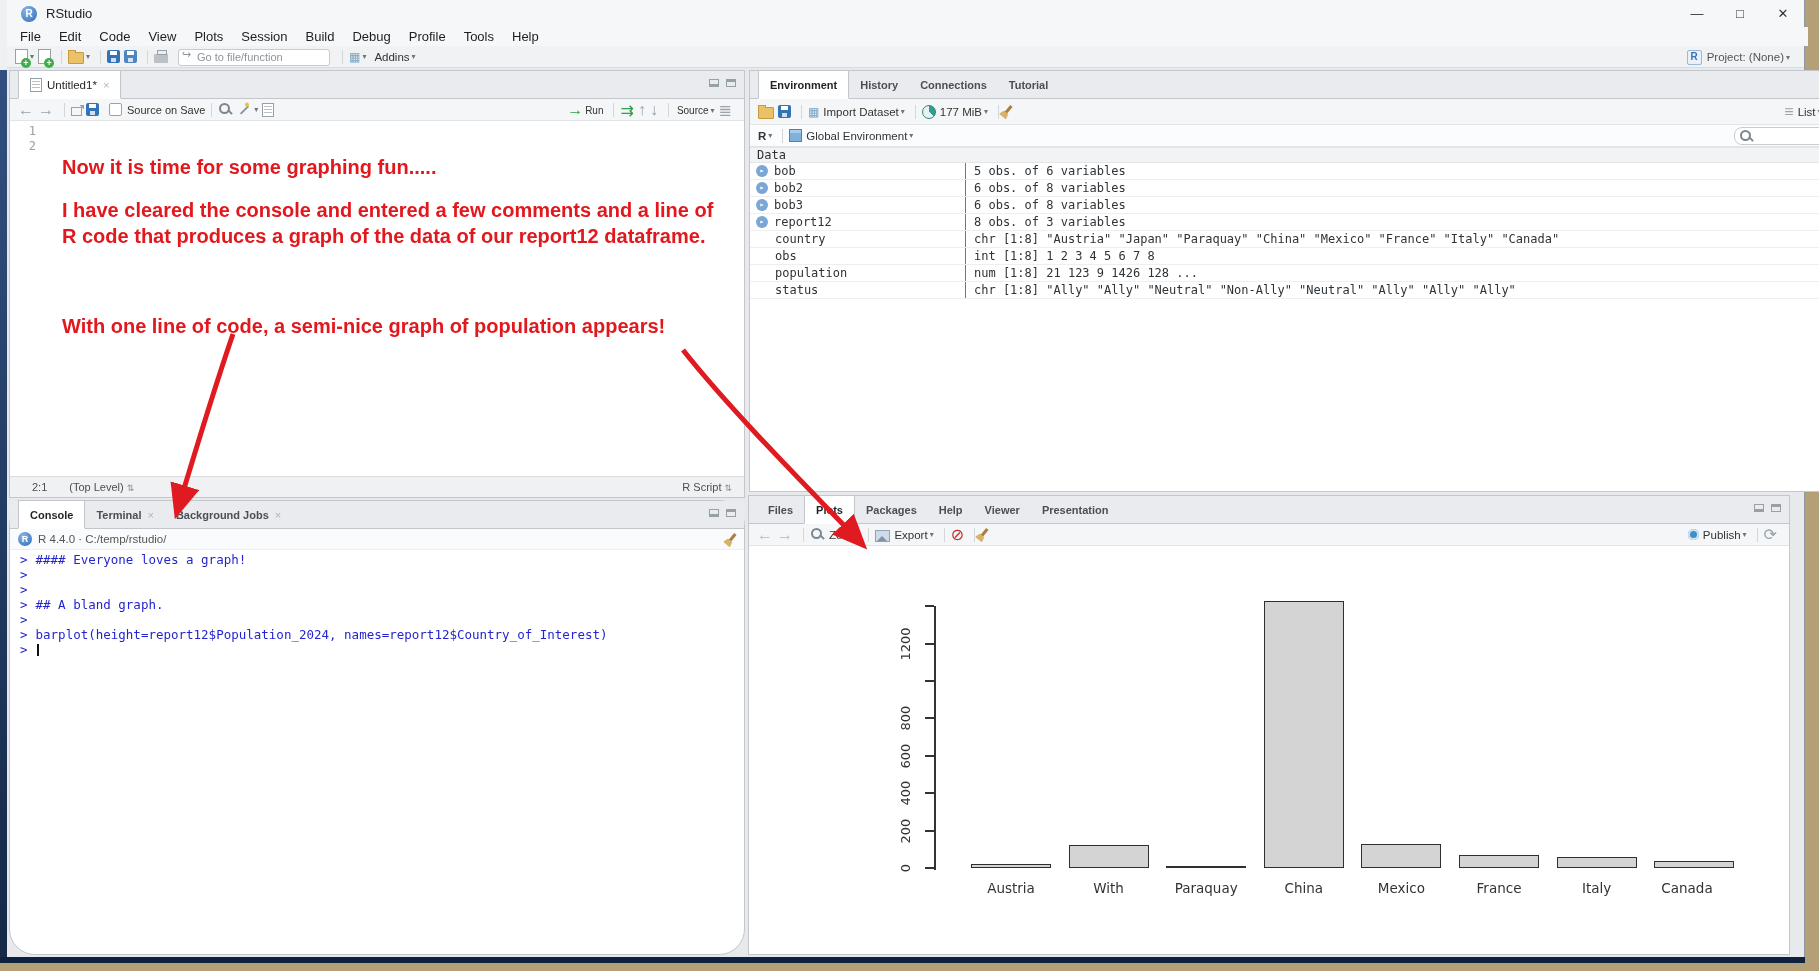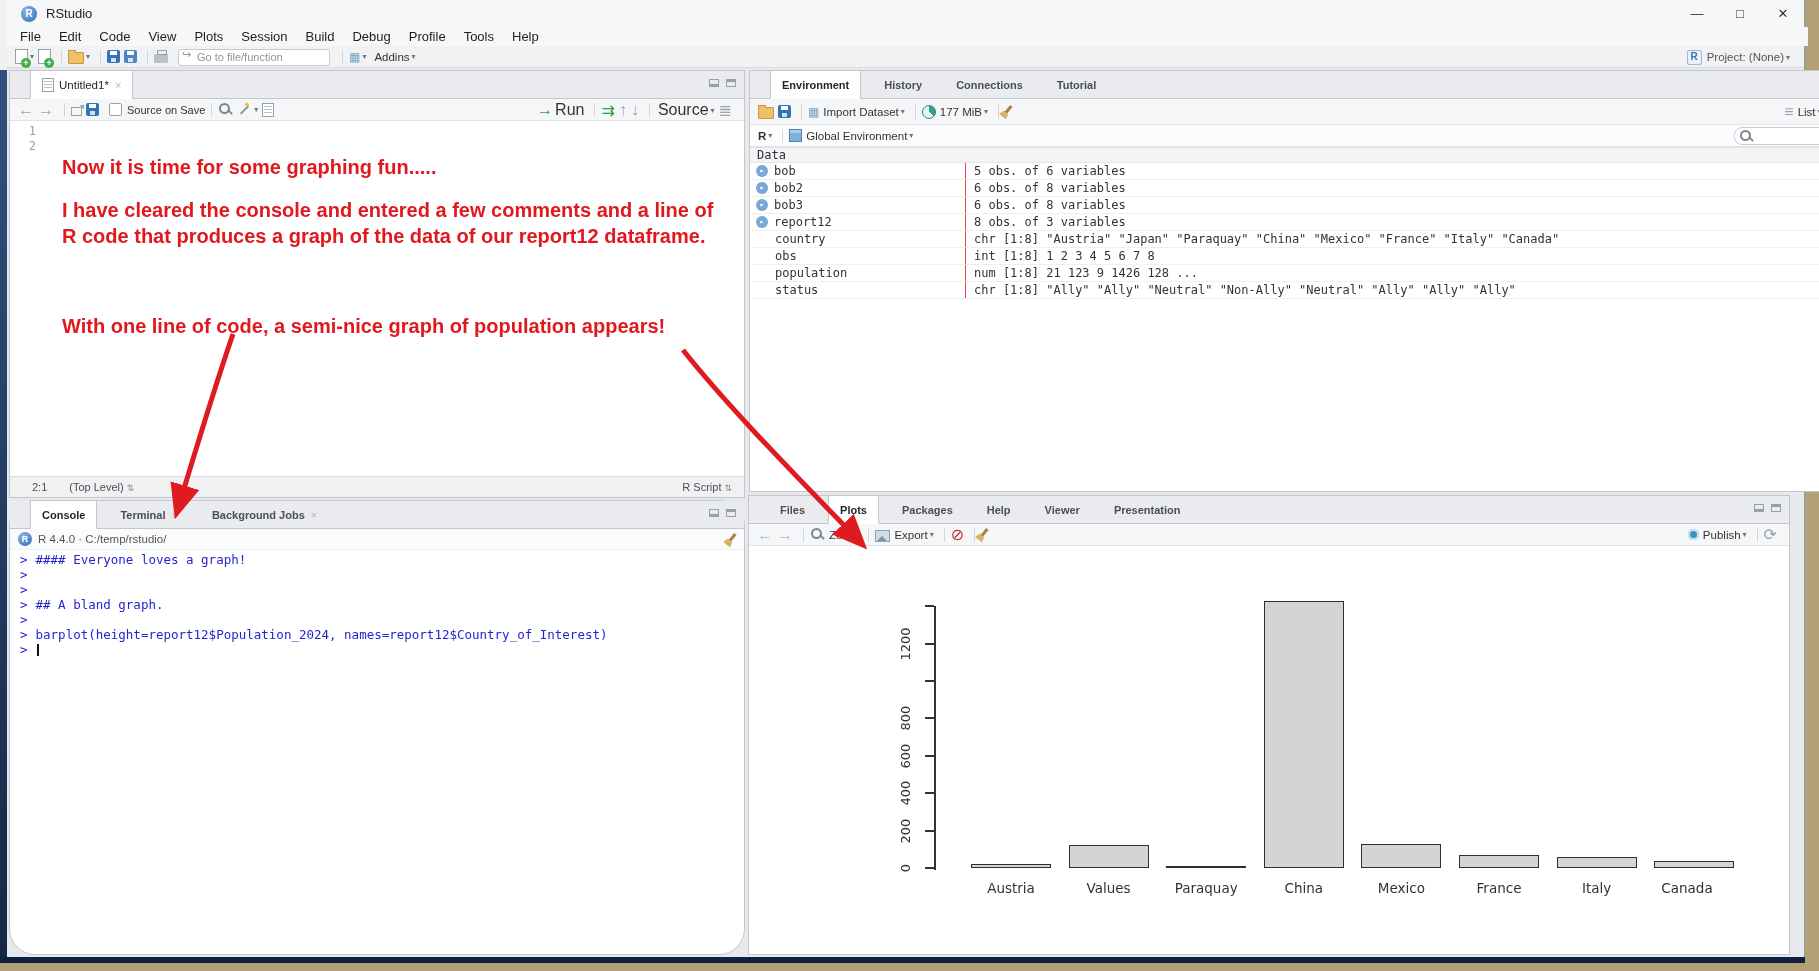--- a/index.html
+++ b/index.html
@@ -38,21 +38,21 @@
   .project{position:absolute;right:14px;top:0;height:22px;display:flex;align-items:center;font-size:11.5px;color:#555;}
 
   
   .pane{position:absolute;background:#fff;border:1px solid #c3c7cb;box-sizing:border-box;}
   .pane-src{left:9px;top:70px;width:736px;height:428px;}
   .pane-con{left:9px;top:500px;width:736px;height:455px;border-radius:26px;}
   .pane-env{left:749px;top:70px;width:1122px;height:422px;}
   .pane-plt{left:748px;top:495px;width:1042px;height:460px;}
 
   .tabstrip{position:absolute;left:0;top:0;right:0;height:28px;background:#e9ebee;border-bottom:1px solid #c3c7cb;display:flex;align-items:flex-end;padding-left:8px;box-sizing:border-box;}
-  .tab{display:flex;align-items:center;height:27px;padding:0 11px;font-size:11px;font-weight:700;color:#4a4f54;margin-left:12px;}
+  .tab{display:flex;align-items:center;height:27px;padding:0 11px;font-size:11px;font-weight:700;color:#4a4f54;}
   .tab.active{background:#fff;border:1px solid #c3c7cb;border-bottom:1px solid #fff;margin-bottom:-1px;color:#1f2326;}
   .tab .tabclose{font-weight:400;color:#b0b6bb;margin-left:6px;font-size:11px;}
   .srctab{font-weight:400;font-size:11.5px;}
   .panectl{position:absolute;right:8px;top:8px;display:flex;gap:7px;}
   .pmin{width:10px;height:8px;border:1px solid #98a0a7;border-bottom:3px solid #98a0a7;box-sizing:border-box;}
   .pmax{width:10px;height:8px;border:1px solid #98a0a7;border-top:3px solid #98a0a7;box-sizing:border-box;}
 
   .ptoolbar{position:absolute;left:0;right:0;background:#f5f6f8;border-bottom:1px solid #e2e4e6;display:flex;align-items:center;padding:0 8px;box-sizing:border-box;}
   .gray{color:#99a3ab;} .muted{color:#a9bed0;} .red{color:#c62f2f;} .green{color:#2f9e44;}
   .small{font-size:11px;} 
@@ -91,21 +91,21 @@
 
   
   .srctoolbar{top:28px;height:22px;}
   .editor{position:absolute;left:0;top:50px;right:0;bottom:20px;background:#fff;display:flex;}
   .gutter{width:38px;padding-top:3px;box-sizing:border-box;font-family:"DejaVu Sans Mono",monospace;font-size:12px;color:#9aa0a6;text-align:right;}
   .gutter div{padding-right:12px;line-height:15px;}
   .srcstatus{position:absolute;left:0;right:0;bottom:0;height:20px;background:#f0f1f3;border-top:1px solid #dadde0;display:flex;align-items:center;font-size:11px;color:#4a4f54;}
   .srcstatus .pos{margin-left:22px;} .srcstatus .scope{margin-left:22px;}
   .srcstatus .rtype{position:absolute;right:12px;}
   .sort{font-size:9px;color:#8a9096;margin-left:3px;}
-  .runlbl{font-size:16px;color:#333;margin-left:2px;}
+  .runlbl{font-size:10px;color:#333;margin-left:2px;}
   .rightgrp{position:absolute;right:8px;top:0;height:22px;display:flex;align-items:center;}
 
   
   .conhdr{position:absolute;left:0;top:28px;right:0;height:20px;background:#fafbfc;border-bottom:1px solid #eceeef;display:flex;align-items:center;font-size:11.5px;color:#555;}
   .conhdr .rball{width:14px;height:14px;line-height:14px;font-size:9px;margin-left:8px;margin-right:6px;}
   .conlines{position:absolute;left:0;top:48px;right:0;bottom:0;padding:3px 0 0 10px;font-family:"DejaVu Sans Mono",monospace;font-size:12.5px;color:#2525cf;}
   .cline{line-height:15px;white-space:pre;display:flex;align-items:center;}
   .prompt{margin-right:8px;}
   .cursor{display:inline-block;width:2px;height:12px;background:#111;margin-left:1px;}
 
@@ -464,21 +464,21 @@
         <div class="ylab" style="left: 135px; top: 251.8px;">600</div>
         <div class="ytick" style="left: 176px; top: 221.4px;"></div>
         <div class="ylab" style="left: 135px; top: 214.4px;">800</div>
         <div class="ytick" style="left: 176px; top: 184px;"></div>
         <div class="ytick" style="left: 176px; top: 146.6px;"></div>
         <div class="ylab" style="left: 135px; top: 139.6px;">1200</div>
         <div class="ytick" style="left: 176px; top: 109.2px;"></div>
         <div class="bar" style="left: 222px; top: 368.073px; width: 80px; height: 3.927px; background: rgb(212, 212, 212); border-color: rgb(47, 47, 47);"></div>
         <div class="xlab" style="left: 214px; top: 384px;">Austria</div>
         <div class="bar" style="left: 319.6px; top: 348.999px; width: 80px; height: 23.001px; background: rgb(212, 212, 212); border-color: rgb(47, 47, 47);"></div>
-        <div class="xlab" style="left: 311.6px; top: 384px;">Values</div>
+        <div class="xlab" style="left: 311.6px; top: 384px;">With</div>
         <div class="bar" style="left: 417.2px; top: 370px; width: 80px; height: 2px; background: rgb(212, 212, 212); border-color: rgb(47, 47, 47);"></div>
         <div class="xlab" style="left: 409.2px; top: 384px;">Paraquay</div>
         <div class="bar" style="left: 514.8px; top: 105.338px; width: 80px; height: 266.662px; background: rgb(212, 212, 212); border-color: rgb(47, 47, 47);"></div>
         <div class="xlab" style="left: 506.8px; top: 384px;">China</div>
         <div class="bar" style="left: 612.4px; top: 348.064px; width: 80px; height: 23.936px; background: rgb(212, 212, 212); border-color: rgb(47, 47, 47);"></div>
         <div class="xlab" style="left: 604.4px; top: 384px;">Mexico</div>
         <div class="bar" style="left: 710px; top: 359.284px; width: 80px; height: 12.716px; background: rgb(212, 212, 212); border-color: rgb(47, 47, 47);"></div>
         <div class="xlab" style="left: 702px; top: 384px;">France</div>
         <div class="bar" style="left: 807.6px; top: 360.967px; width: 80px; height: 11.033px; background: rgb(212, 212, 212); border-color: rgb(47, 47, 47);"></div>
         <div class="xlab" style="left: 799.6px; top: 384px;">Italy</div>

